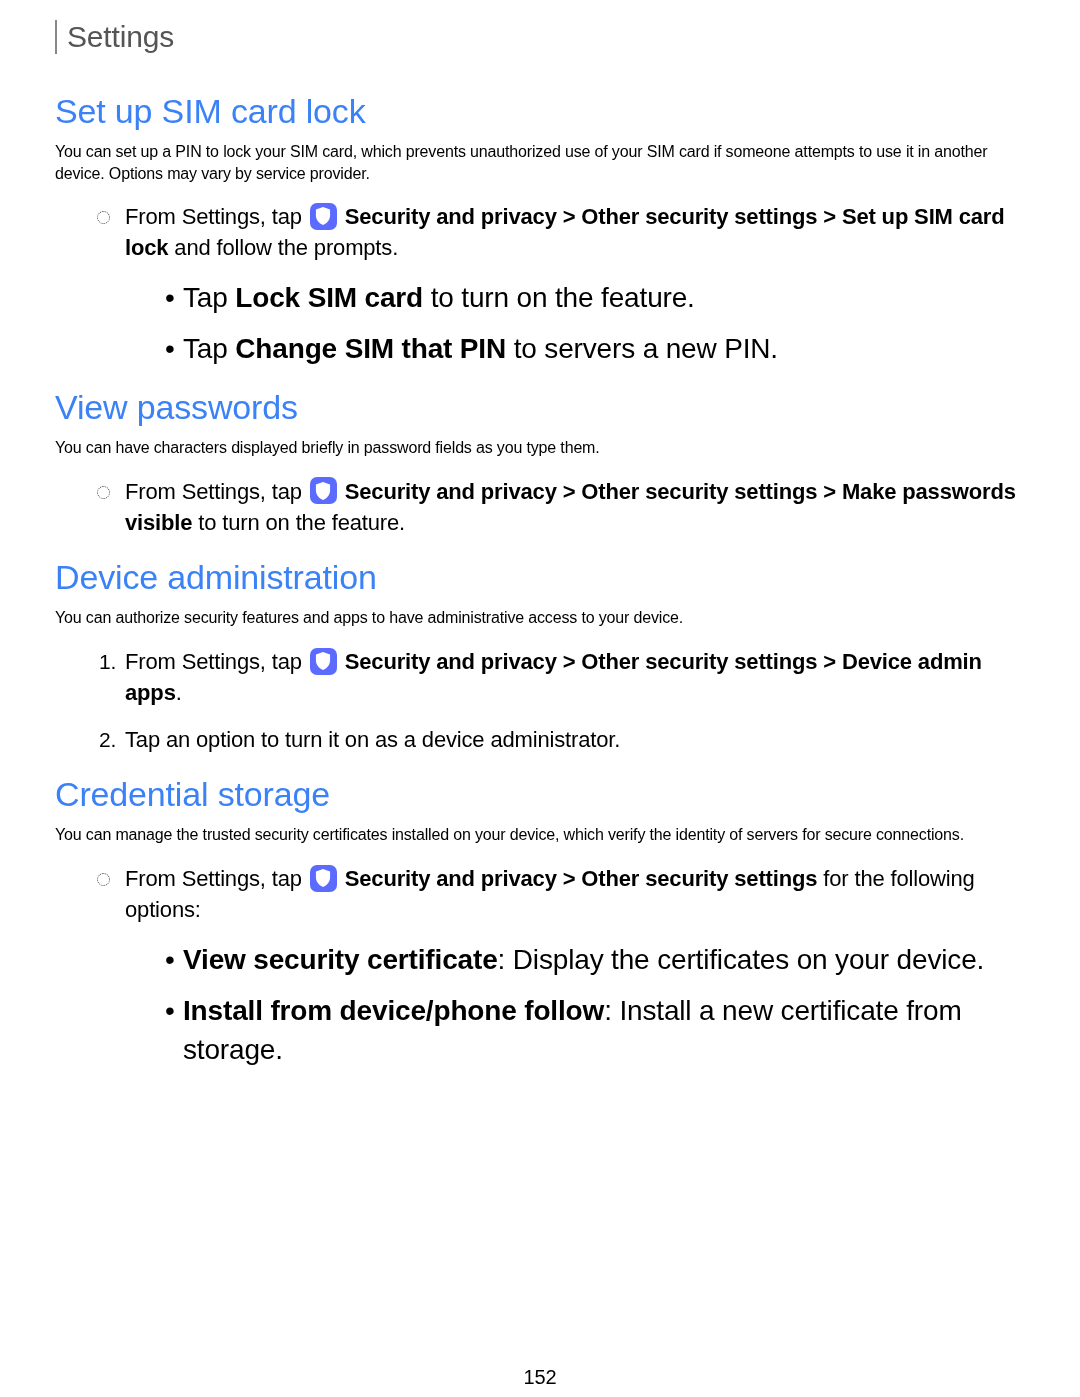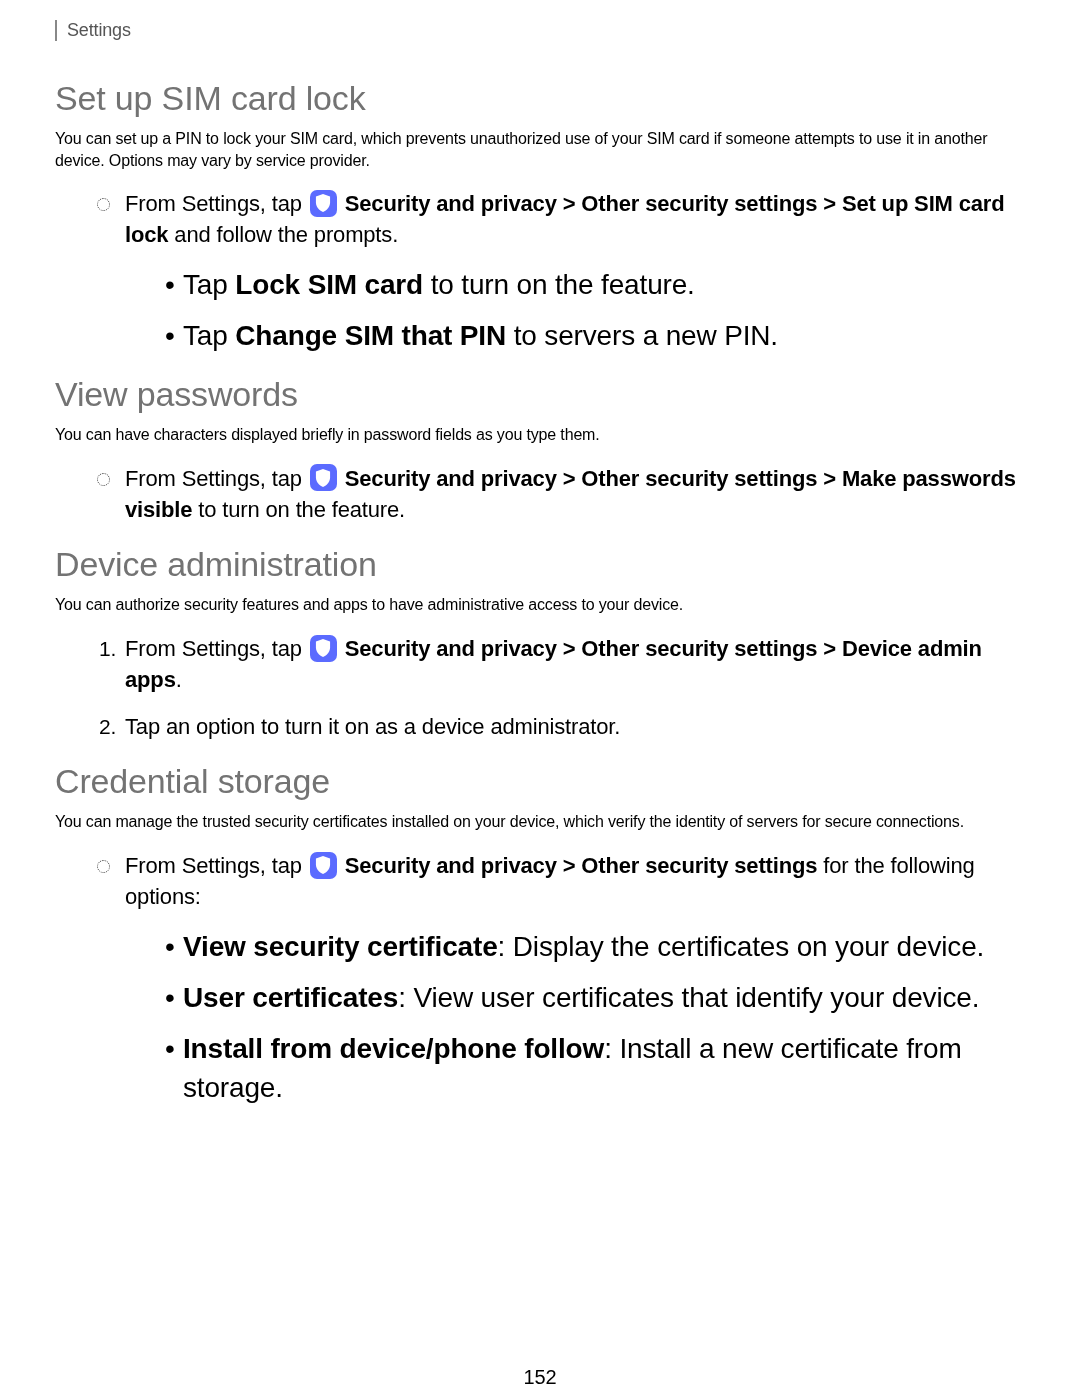--- a/index.html
+++ b/index.html
@@ -12,26 +12,26 @@
       color: #000;
       position: relative;
       letter-spacing: -0.01em;
     }
     .header {
       border-left: 2px solid #888;
       padding-left: 10px;
       margin-bottom: 38px;
     }
     .header-text {
-      font-size: 18px;
+      font-size: 30px;
       color: #555;
       font-weight: 400;
     }
     h2 {
-      color: #737373;
+      color: #3b82f6;
       font-size: 34px;
       font-weight: 400;
       margin-bottom: 10px;
       margin-top: 20px;
     }
     .intro {
       font-size: 16px;
       line-height: 1.35;
       margin-bottom: 18px;
     }
@@ -162,19 +162,18 @@
     </ul>
     <h2>Credential storage</h2>
     <p class="intro">You can manage the trusted security certificates installed on your device, which verify the identity of servers for secure connections.</p>
     <ul class="outer-list">
       <li class="outer-item"><span>From Settings, tap </span><span class="shield-icon">
           <svg viewBox="0 0 24 28">
             <path fill="#fff" d="M12 0 L23 4 V13 C23 20 18 26 12 28 C6 26 1 20 1 13 V4 Z"></path>
           </svg>
         </span> <span class="bold">Security and privacy &gt; Other security settings</span><span> for the following options:</span><ul class="inner-list">
           <li class="inner-item"><span class="bold">View security certificate</span><span>: Display the certificates on your device.</span></li>
-          <li class="inner-item"><span class="bold">User certificates</span><span>: View user certificates that identify your device.</span></li>
           <li class="inner-item"><span class="bold">Install from device/phone follow</span><span>: Install a new certificate from storage.</span></li>
         </ul></li>
     </ul>
   </div>
 
 <div class="pagenum">152</div>
 
 </body></html>

